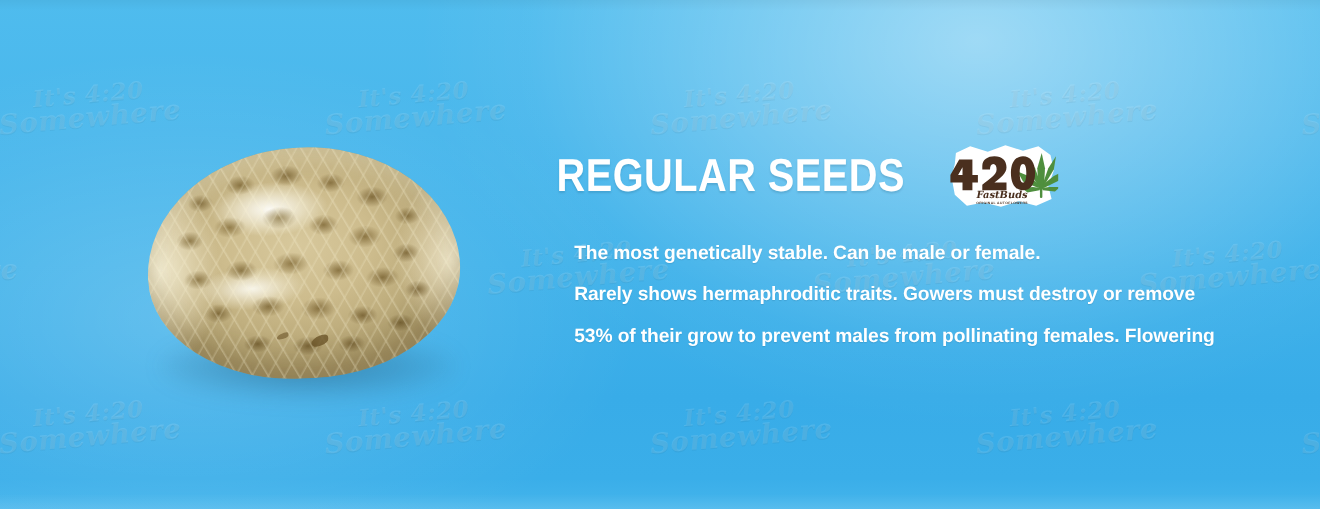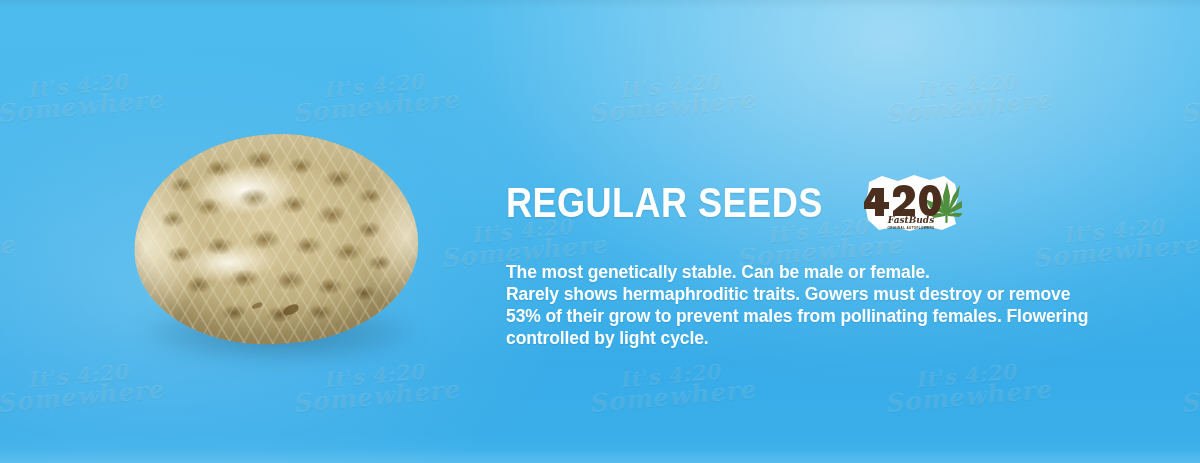--- a/index.html
+++ b/index.html
@@ -199,21 +199,20 @@
     position: absolute;
     left: 506px;
     top: 132px;
     width: 640px;
   }
   .title-row {
     display: flex;
     align-items: center;
     gap: 26px;
     height: 56px;
-    margin-top: 43px;
   }
   .title {
     margin: 0;
     color: #ffffff;
     font-family: "Liberation Sans Narrow", "Liberation Sans", sans-serif;
     font-weight: 700;
     font-size: 42px;
     line-height: 44px;
     letter-spacing: 0.5px;
     transform: scaleX(0.86);
@@ -237,21 +236,21 @@
     position: relative;
     margin-top: 30px;
     color: #ffffff;
     font-family: "Liberation Sans", sans-serif;
     font-weight: 700;
     font-size: 17.5px;
     line-height: 22px;
     letter-spacing: -0.1px;
     text-shadow: 0 1px 1px rgba(20,70,100,0.16);
   }
-  .body-copy p { margin: 0; white-space: nowrap; }
+  .body-copy p { margin: 16px; white-space: nowrap; }
   
   .copy-glow {
     position: absolute;
     left: -8px;
     top: -6px;
     width: 516px;
     height: 34px;
     background: linear-gradient(180deg, rgba(255,255,255,0.10), rgba(255,255,255,0.02));
     pointer-events: none;
     z-index: -1;
@@ -380,17 +379,16 @@
           <text x="49" y="56.5" text-anchor="middle" font-family="Liberation Sans, sans-serif" font-weight="700" font-size="3.1" letter-spacing="0.35" fill="#4a2f1e">ORIGINAL AUTOFLOWERS</text>
         </svg>
       </div>
     </div>
 
     <div class="body-copy">
       <div class="copy-glow"></div>
       <p>The most genetically stable. Can be male or female.</p>
       <p>Rarely shows hermaphroditic traits.  Gowers must destroy or remove</p>
       <p>53% of their grow to prevent males from pollinating females. Flowering</p>
-      <p>controlled by light cycle.</p>
     </div>
 
   </div>
 </div>
 
 </body></html>

